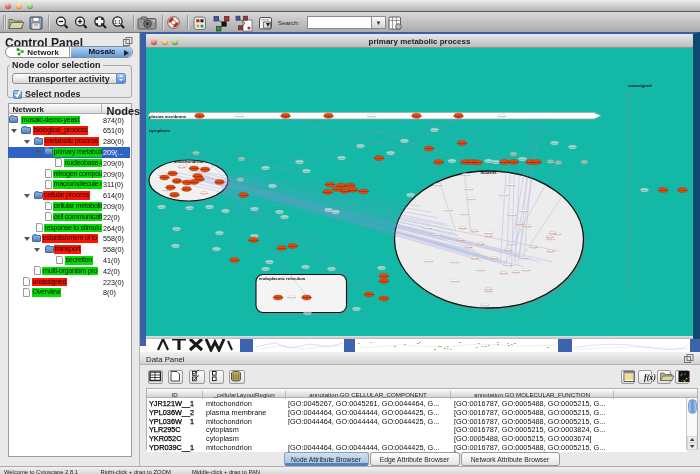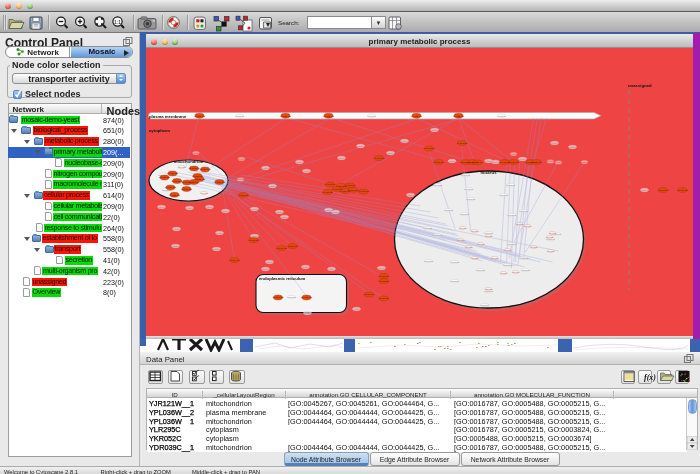--- a/index.html
+++ b/index.html
@@ -72,22 +72,22 @@
   border-top:4px solid #555; border-left:3px solid transparent; border-right:3px solid transparent; }
 .fold { position:absolute; top:1.5px; width:9.5px; height:7px;
   background:linear-gradient(#88b0dc,#5581b8); border:0.5px solid #46699a; border-radius:1px; }
 .fold:before { content:""; position:absolute; left:0; top:-2px; width:4.5px; height:2px;
   background:#5d8cc2; border-radius:1px 1px 0 0; }
 .file { position:absolute; top:0.8px; width:7px; height:8.7px;
   background:#fcfcfc; border:0.7px solid #9a9a9a; border-radius:0 2.5px 0 0; }
 
 
 #netwin { left:140px; top:32px; width:560px; height:307px;
-  border-left:6px solid #3a5fa8; border-right:7px solid #a21caf; border-top:2px solid #3a5fa8;
-  background:#ef4444; }
+  border-left:6px solid #3a5fa8; border-right:7px solid #0c4a6e; border-top:2px solid #3a5fa8;
+  background:#14b8a6; }
 #nettitle { position:absolute; left:0; top:0; width:547px; height:14px;
   background:linear-gradient(#e9e9e9,#bcbcbc); border-bottom:1px solid #929292; }
 #nettitle .t { position:absolute; left:0; right:0; top:2.5px; text-align:center;
   font-size:8px; font-weight:bold; color:#222; }
 .tl2 { position:absolute; top:4.7px; width:6px; height:6px; border-radius:50%; box-shadow:inset 0 -1px 1px rgba(0,0,0,.25), inset 0 1px 1px rgba(255,255,255,.5); }
 #graybar { left:146px; top:336px; width:547px; height:3px; background:linear-gradient(#e3e3e3,#b9b9b9); }
 
 
 #strip { left:140px; top:339px; width:560px; height:13px; background:#fff; }
 .bluebar { position:absolute; top:0; height:13px; background:#3c63ae; }

